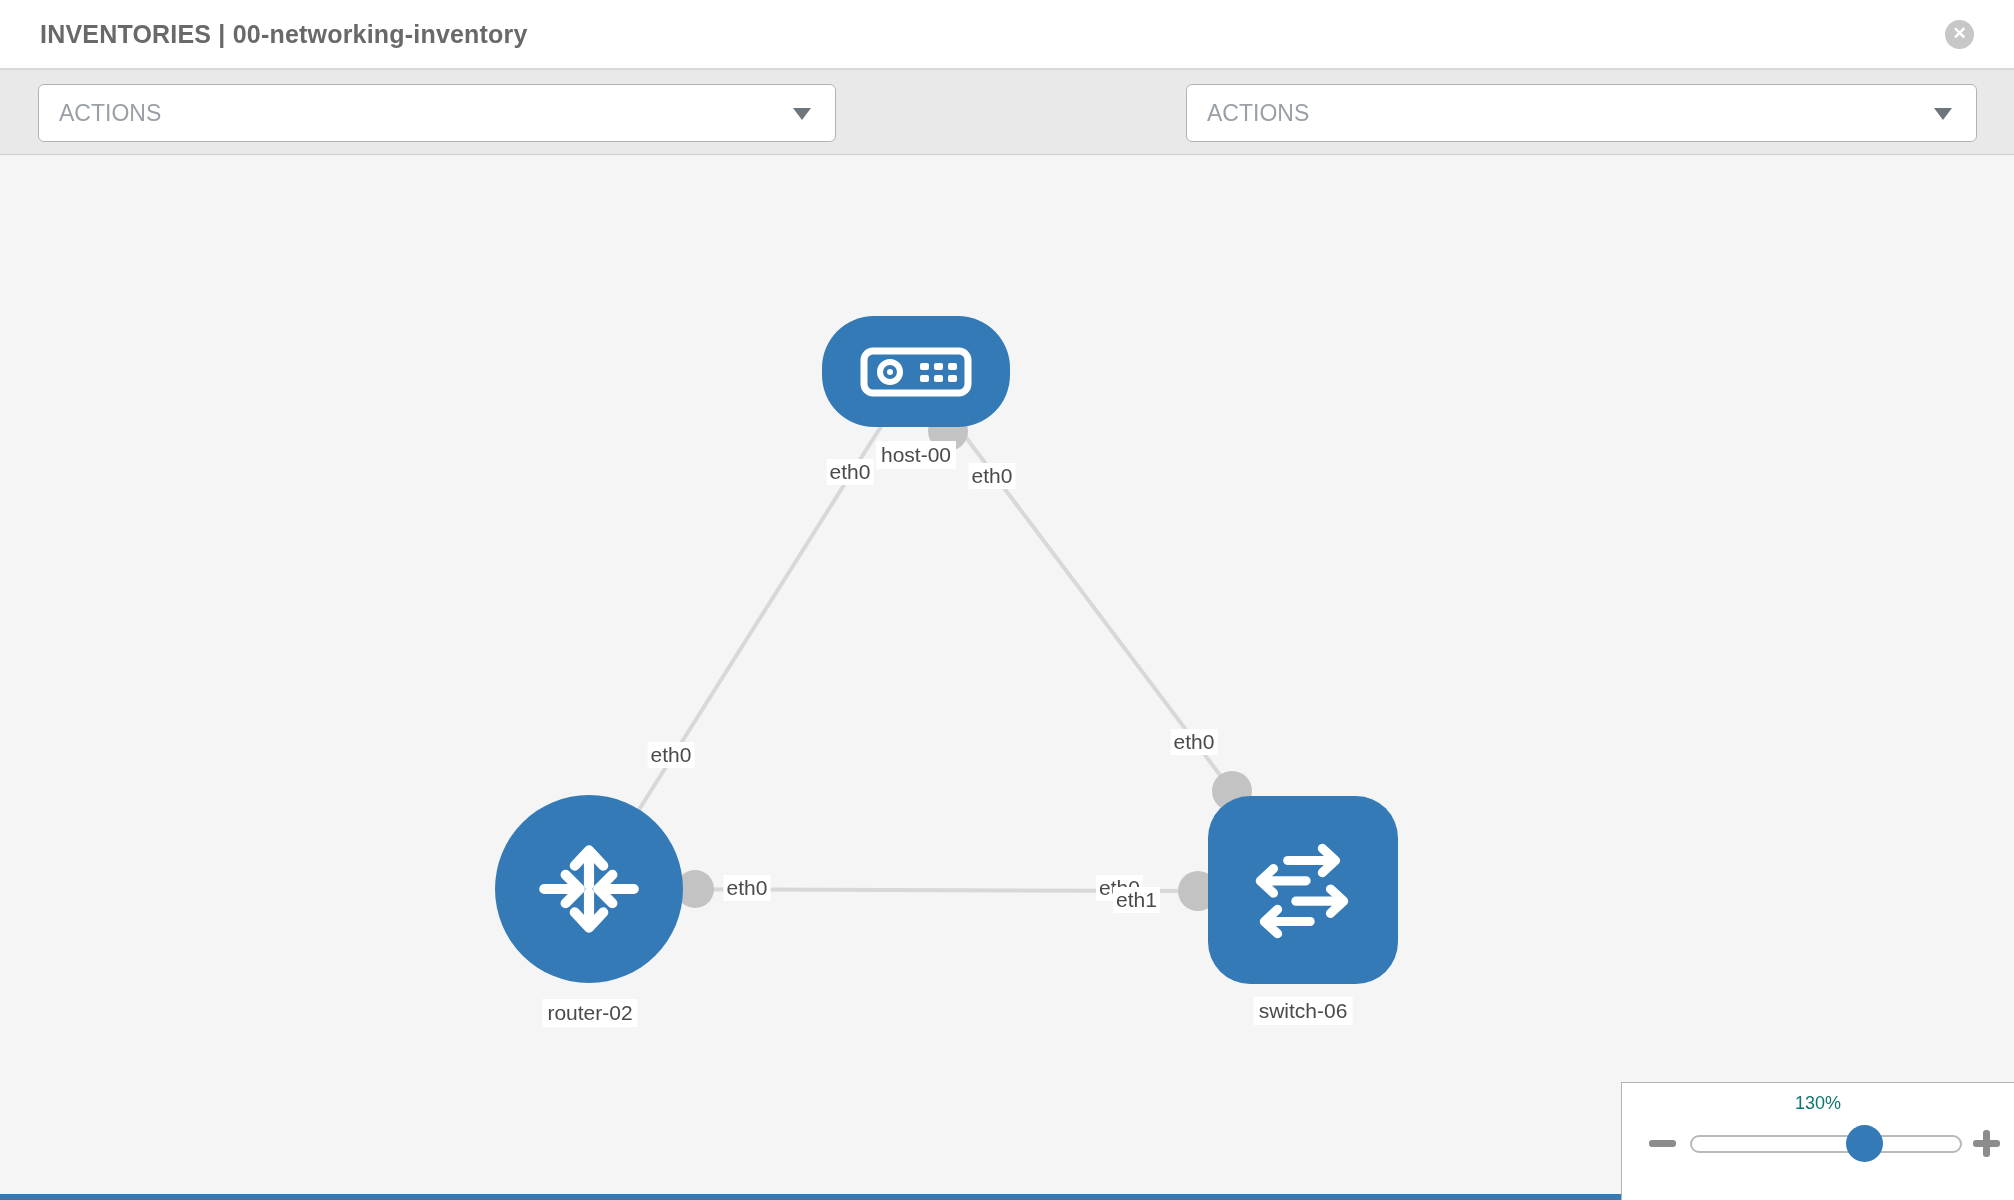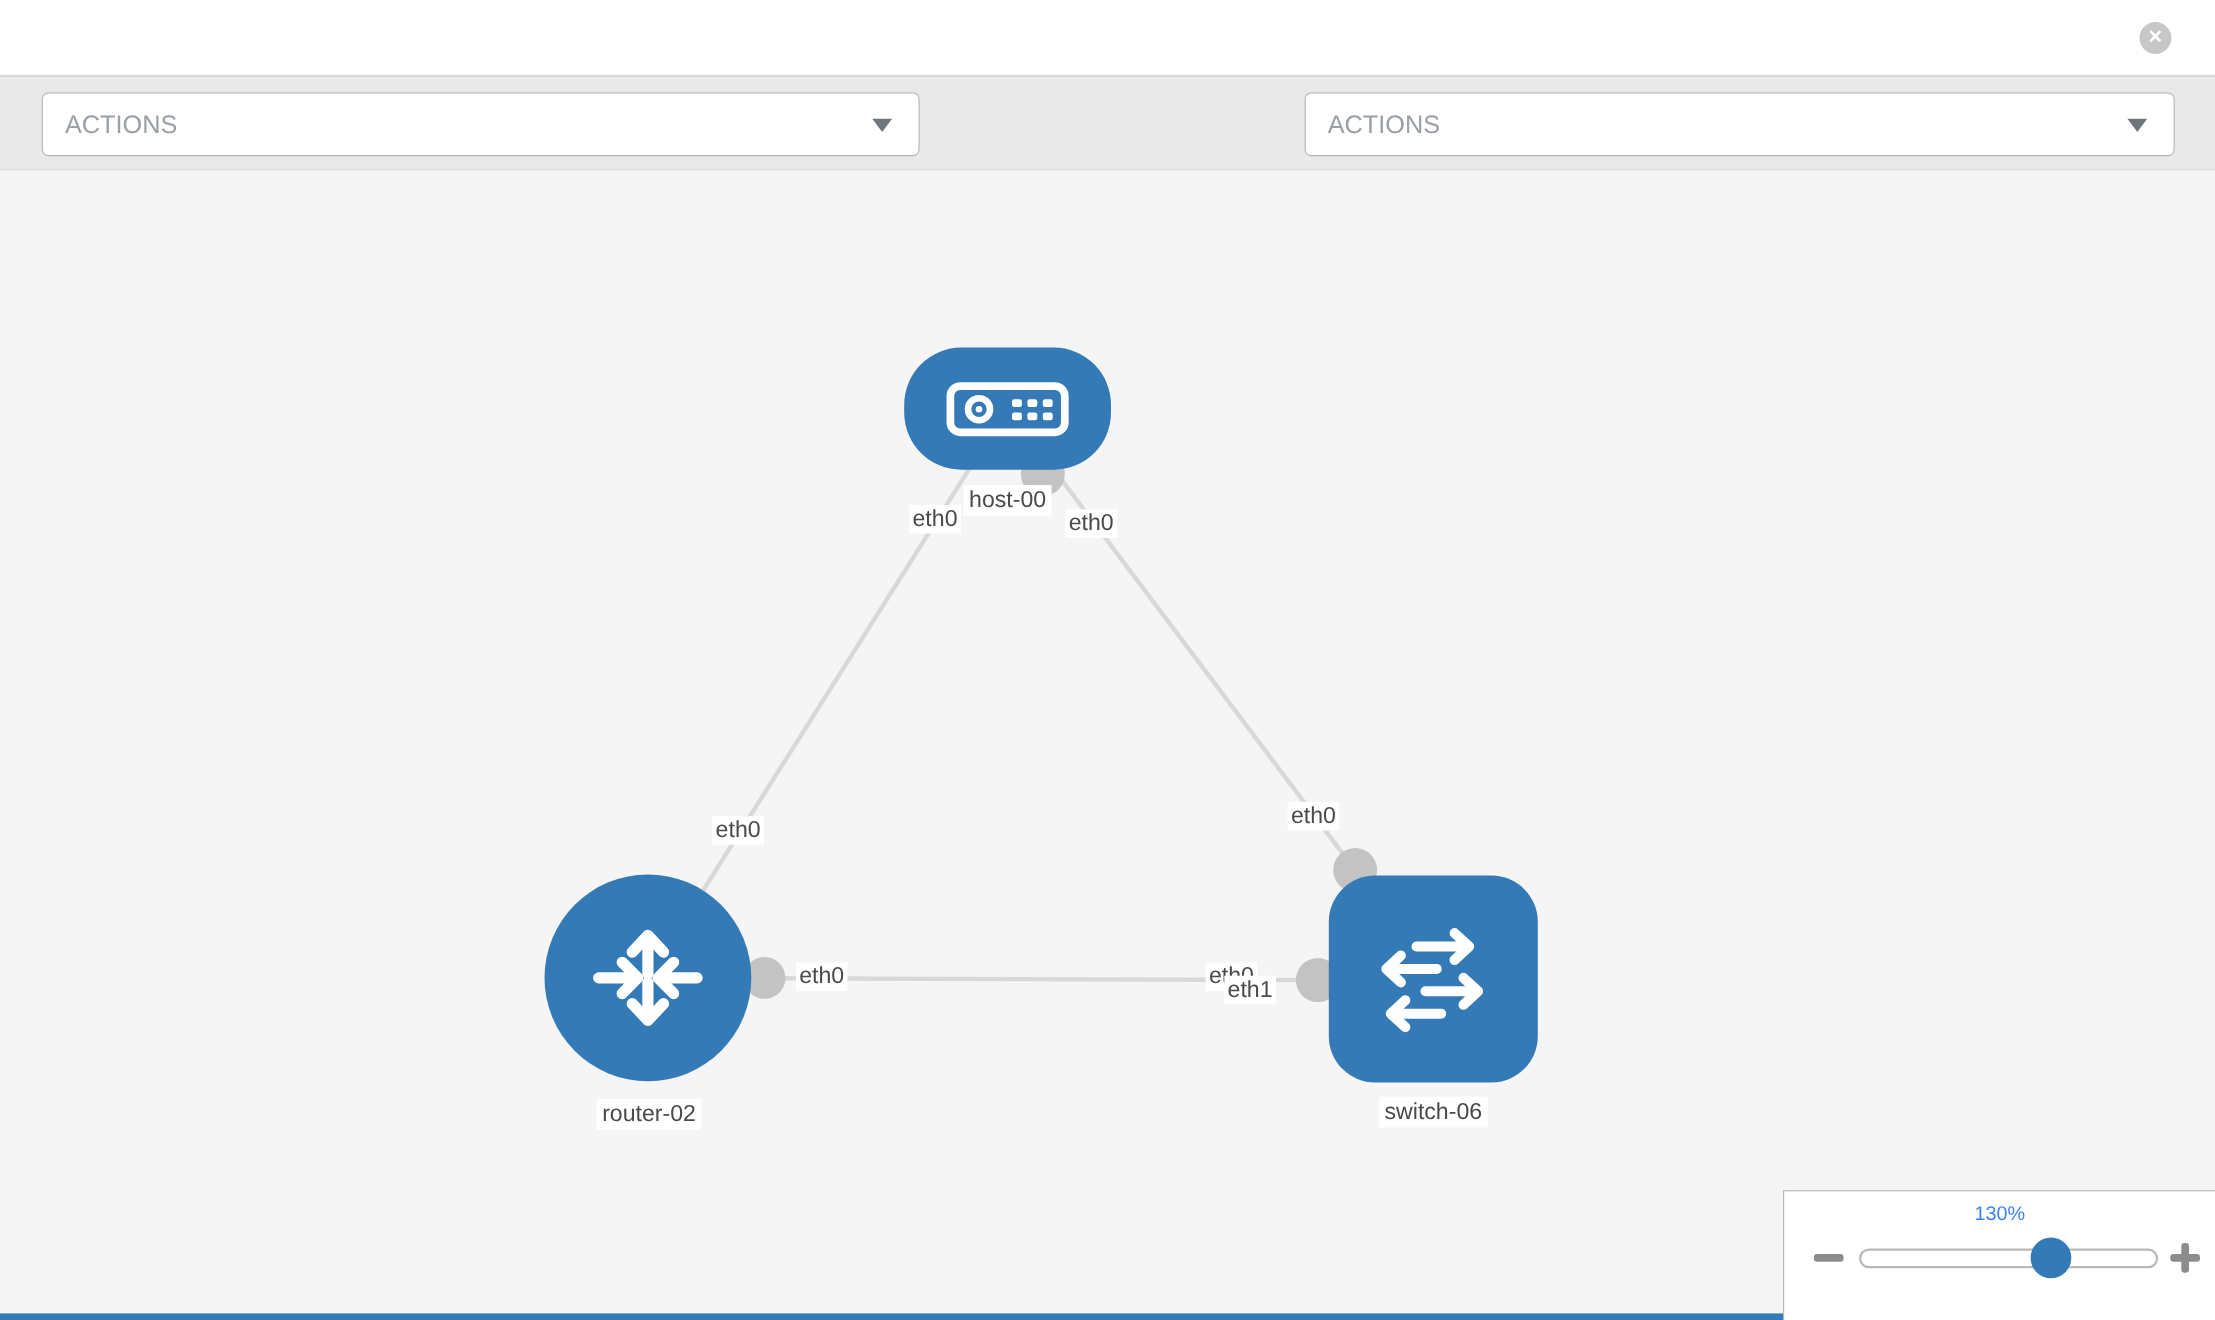--- a/index.html
+++ b/index.html
@@ -33,37 +33,38 @@
   .node-router{left:495px;top:640px;width:188px;height:188px;border-radius:50%;}
   .node-switch{left:1208px;top:641px;width:190px;height:188px;border-radius:42px;}
 
   .lbl{position:absolute;z-index:3;background:#ffffff;color:#4a4a4a;white-space:nowrap;}
   .node-lbl{font-size:21px;padding:2px 5px;transform:translateX(-50%);}
   .if-lbl{font-size:21px;padding:1px 3px;}
   .ctr{transform:translateX(-50%);}
 
   
   .zoom-panel{position:absolute;left:1621px;top:1082px;width:393px;height:118px;background:#ffffff;border-top:1px solid #b3b3b3;border-left:1px solid #b3b3b3;box-sizing:border-box;z-index:6;}
-  .zoom-level{position:absolute;left:0;top:10px;width:100%;text-align:center;font-size:18px;color:#3b82f6;}
+  .zoom-level{position:absolute;left:0;top:10px;width:100%;text-align:center;font-size:18px;color:#0f766e;}
   .minus-bar{position:absolute;left:27px;top:57px;width:27px;height:7px;border-radius:3px;background:#8c8c8c;cursor:pointer;}
   .plus-shape{position:absolute;left:351px;top:47px;width:27px;height:27px;cursor:pointer;}
   .plus-shape::before{content:"";position:absolute;left:0;top:10px;width:27px;height:7px;border-radius:3px;background:#8c8c8c;}
   .plus-shape::after{content:"";position:absolute;left:10px;top:0;width:7px;height:27px;border-radius:3px;background:#8c8c8c;}
   .slider-track{position:absolute;left:68px;top:52px;width:268px;height:14px;border:2px solid #b9b9b9;border-radius:10px;background:#ffffff;cursor:pointer;}
   .slider-handle{position:absolute;left:224px;top:42px;width:37px;height:37px;border-radius:50%;background:#337ab7;cursor:grab;}
 
   
   .bottom-bar{position:absolute;left:0;top:1194px;width:1628px;height:6px;background:#337ab7;z-index:5;}
 </style>
 </head>
 <body>
 
 <div id="app">
 
   <div class="titlebar">
+    <div class="title">INVENTORIES | 00-networking-inventory</div>
     <div class="close-btn">
       <span>✕</span>
     </div>
   </div>
 
   <div class="toolbar">
     <div class="dropdown dd-actions">
       <span class="dd-text">ACTIONS</span>
       <span class="chevron"></span>
     </div>

